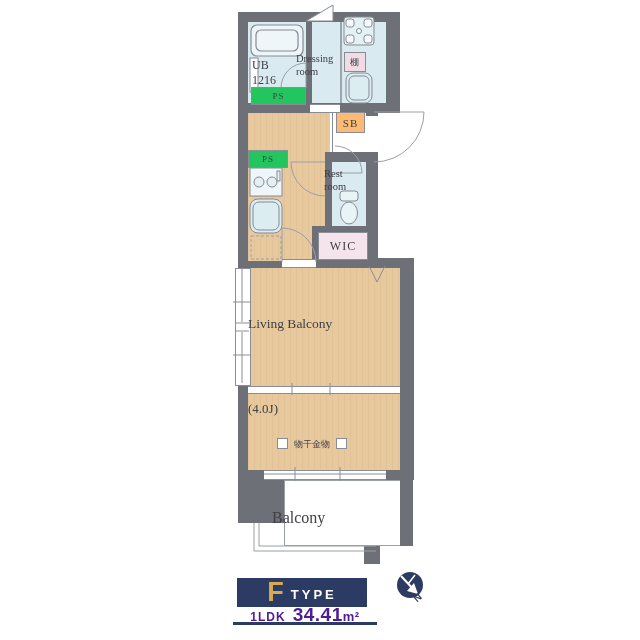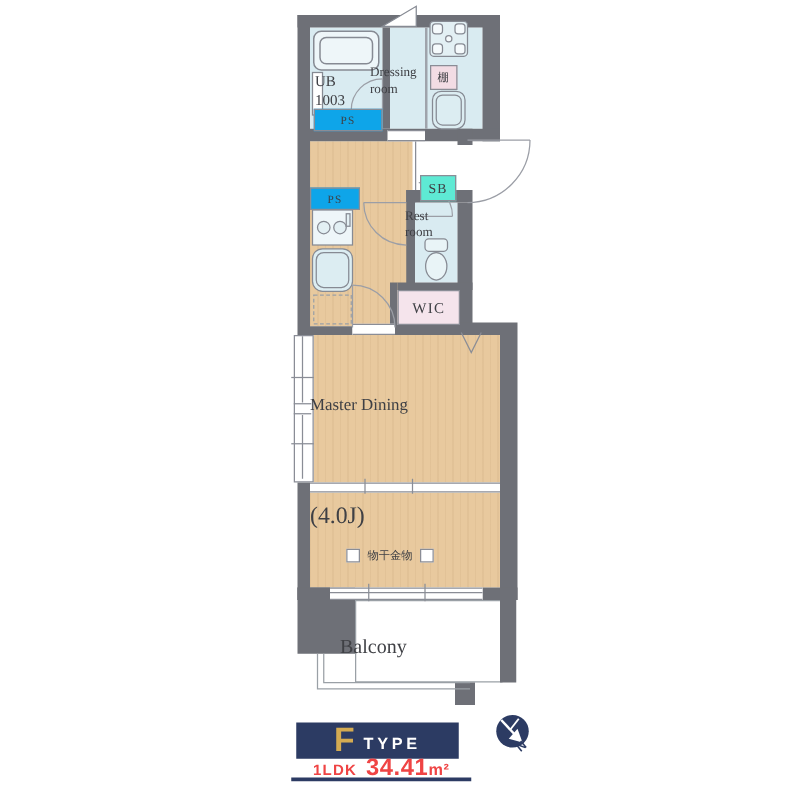--- a/index.html
+++ b/index.html
@@ -4,40 +4,40 @@
 <style>
   html,body{margin:0;padding:0;background:#ffffff;}
   #canvas{position:relative;width:640px;height:640px;background:#ffffff;overflow:hidden;
           font-family:"Liberation Serif","DejaVu Serif",serif;color:#3f4045;}
   .wall{position:absolute;background:#6e7077;}
   .floor-wet{position:absolute;background:#d9ebf1;}
   .floor-wood{position:absolute;background:#e8c99e;
       background-image:repeating-linear-gradient(90deg,rgba(139,101,57,0.07) 0 1px,transparent 1px 6px);}
   .floor-white{position:absolute;background:#ffffff;}
   .box{position:absolute;display:flex;align-items:center;justify-content:center;
-       border:1px solid #8a8d96;background:#0ea5e9;font-size:9px;letter-spacing:1px;}
+       border:1px solid #8a8d96;background:#22c55e;font-size:9px;letter-spacing:1px;}
   .box.pink{background:#f2dce4;}
-  .box.sb{background:#5eead4;font-size:11px;margin-top:28px;}
+  .box.sb{background:#fdba74;font-size:11px;}
   .lbl{position:absolute;text-align:left;line-height:1.25;}
   .band{position:absolute;background:#ffffff;border-top:1px solid #8a8d96;border-bottom:1px solid #8a8d96;}
   svg.overlay{position:absolute;left:0;top:0;pointer-events:none;}
   .badge{position:absolute;left:237px;top:578px;width:130px;height:29px;background:#2c3b63;
          display:flex;align-items:center;justify-content:center;gap:7px;
          font-family:"Liberation Sans","DejaVu Sans",sans-serif;}
   .badge .f{color:#d4ab52;font-size:27px;font-weight:bold;line-height:1;}
   .badge .t{color:#ffffff;font-size:13px;font-weight:bold;letter-spacing:3px;padding-top:3px;}
   .arearow{position:absolute;left:233px;top:604px;width:144px;height:18px;display:flex;
-           align-items:baseline;justify-content:center;gap:7px;color:#ef4444;
+           align-items:baseline;justify-content:center;gap:7px;color:#4c1d95;
            font-family:"Liberation Sans","DejaVu Sans",sans-serif;font-weight:bold;}
   .arearow .ldk{font-size:12px;letter-spacing:1px;}
   .arearow .num{font-size:19px;letter-spacing:0.5px;}
   .underline{position:absolute;left:233px;top:622px;width:144px;height:3px;background:#2c3b63;}
   .north-n{position:absolute;left:414px;top:592px;color:#2c3b63;font-weight:bold;font-size:10px;
            font-family:"Liberation Sans","DejaVu Sans",sans-serif;transform:rotate(-40deg);}
-  .hw{position:absolute;left:248px;top:438px;width:128px;display:flex;align-items:center;
+  .hw{position:absolute;left:248px;top:438px;width:128px;display:flex;align-items:flex-start;
       justify-content:center;gap:6px;font-size:9px;}
   .hw .sq{width:9px;height:9px;border:1px solid #8a8d96;background:#fff;}
 </style>
 </head>
 <body>
 
 <div id="canvas">
 
   <div class="floor-wet" style="left:248px;top:22px;width:58px;height:81px;"></div>
   <div class="floor-wet" style="left:312px;top:22px;width:74px;height:81px;"></div>
@@ -183,35 +183,35 @@
     </div>
   <div class="box" style="left:248px;top:150px;width:38px;height:16px;">
     <span>PS</span>
     </div>
   <div class="box pink" style="left:318px;top:232px;width:48px;height:26px;background:#f5e4ec;font-size:12px;">
     <span>WIC</span>
     </div>
 
   <div class="lbl" style="left:252px;top:58px;width:50px;font-size:12px;">
     <div>UB</div>
-    <div>1003</div>
+    <div>1216</div>
     </div>
   <div class="lbl" style="left:296px;top:52px;width:60px;font-size:10.5px;">
     <div>Dressing</div>
     <div>room</div>
     </div>
   <div class="lbl" style="left:324px;top:167px;width:50px;font-size:10.5px;">
     <div>Rest</div>
     <div>room</div>
     </div>
   <div class="lbl" style="left:248px;top:316px;width:152px;">
-    <div style="font-size:13.5px;">Master Dining</div>
+    <div style="font-size:13.5px;">Living Balcony</div>
     </div>
   <div class="lbl" style="left:248px;top:401px;width:152px;">
-    <div style="font-size:19px;">(4.0J)</div>
+    <div style="font-size:13px;">(4.0J)</div>
     </div>
   <div class="hw">
     <span class="sq"></span>
     <span>物干金物</span>
     <span class="sq"></span>
     </div>
   <div class="lbl" style="left:272px;top:508px;width:116px;font-size:16px;">
     <span>Balcony</span></div>
 
   <div class="badge">

